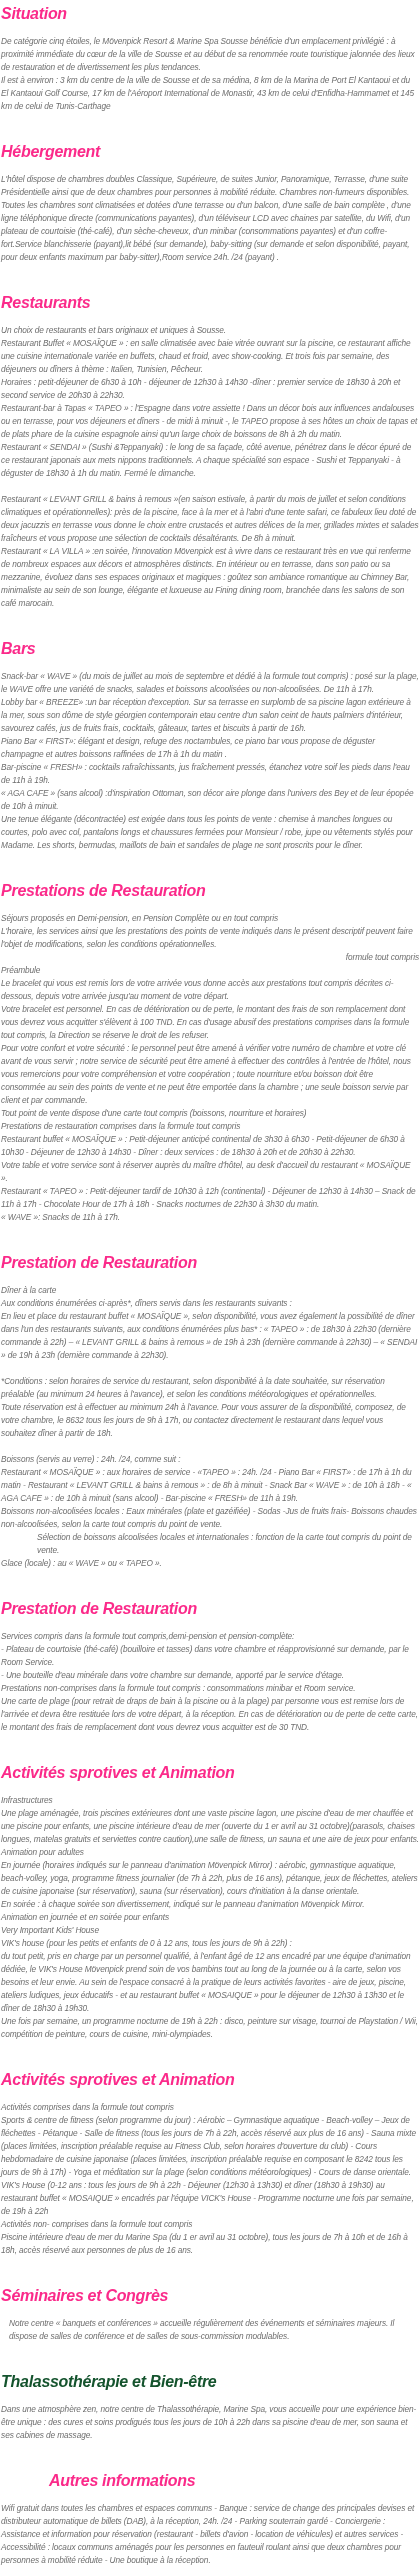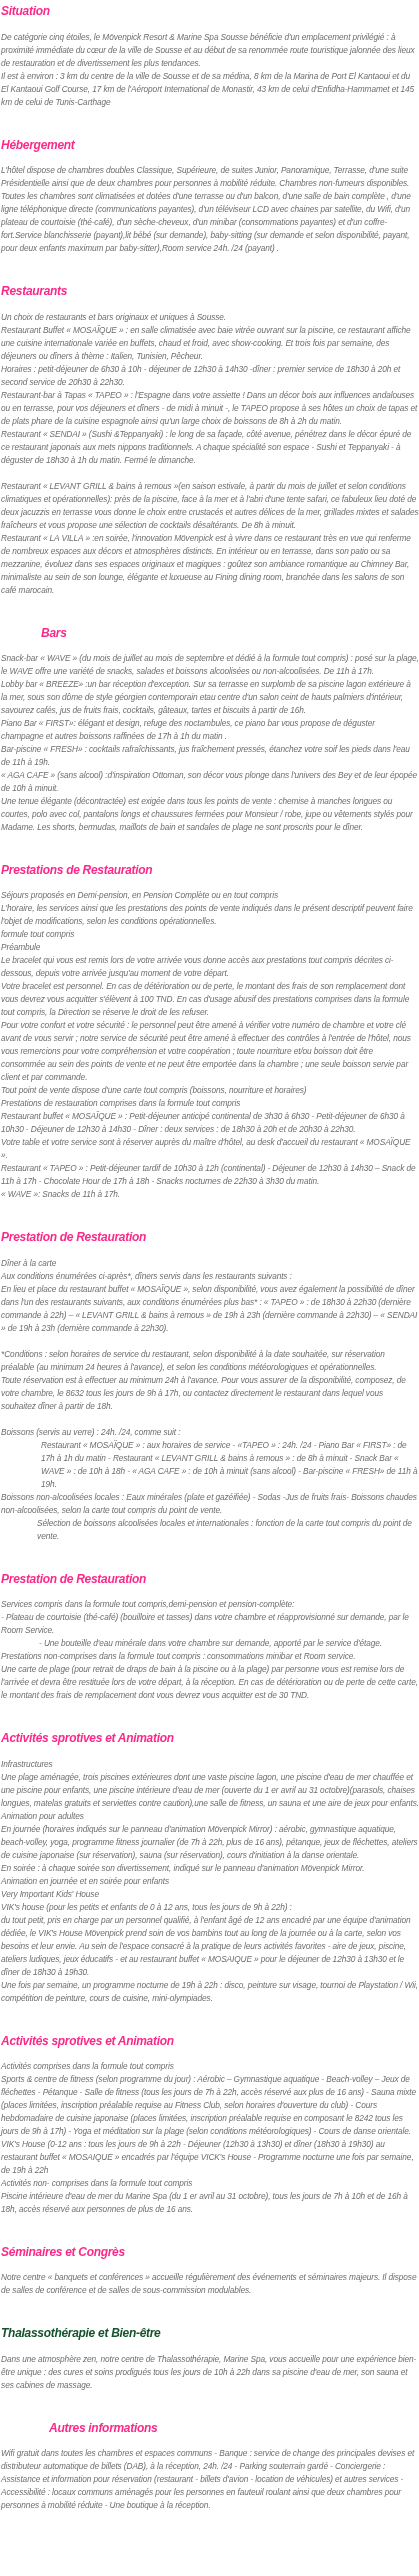--- a/index.html
+++ b/index.html
@@ -11,21 +11,21 @@
   body {
     width: 419px;
     min-height: 2576px;
     font-family: "Liberation Sans", sans-serif;
   }
   main[data-name="document-body"] {
     padding: 1.1px 0 33px 1.1px;
   }
   section.content-section h2 {
     color: #fb2a8a;
-    font-size: 12px;
+    font-size: 16px;
     line-height: 1.15;
     font-style: italic;
     font-weight: 700;
     letter-spacing: -0.3px;
     margin: 30px 0 11.6px 0;
   }
   section.content-section:first-child h2 {
     margin-top: 4.4px;
   }
   section.content-section p {
@@ -67,37 +67,37 @@
         <p data-name="paragraph" style="color: rgb(110, 110, 110);">Horaires : petit-déjeuner de 6h30 à 10h - déjeuner de 12h30 à 14h30 -dîner : premier service de 18h30 à 20h et second service de 20h30 à 22h30.</p>
         <p data-name="paragraph" style="color: rgb(110, 110, 110);">Restaurant-bar à Tapas « TAPEO » : l'Espagne dans votre assiette ! Dans un décor bois aux influences andalouses ou en terrasse, pour vos déjeuners et dîners - de midi à minuit -, le TAPEO propose à ses hôtes un choix de tapas et de plats phare de la cuisine espagnole ainsi qu'un large choix de boissons de 8h à 2h du matin.</p>
         <p data-name="paragraph" style="color: rgb(110, 110, 110);">Restaurant « SENDAI » (Sushi &amp;Teppanyaki) : le long de sa façade, côté avenue, pénétrez dans le décor épuré de ce restaurant japonais aux mets nippons traditionnels. A chaque spécialité son espace - Sushi et Teppanyaki -  à déguster de 18h30 à 1h du matin. Fermé le dimanche.</p>
         <p data-name="paragraph-spacer" class="spacer"></p>
         <p data-name="paragraph" style="color: rgb(110, 110, 110);">Restaurant « LEVANT GRILL &amp; bains à remous »(en saison estivale, à partir du mois de juillet et selon conditions climatiques et opérationnelles): près de la piscine, face à la mer et à l'abri d'une tente safari, ce fabuleux lieu doté de deux jacuzzis en terrasse vous donne le choix entre crustacés et autres délices de la mer, grillades mixtes et salades fraîcheurs et vous propose une sélection de cocktails désaltérants. De 8h à minuit.</p>
         <p data-name="paragraph" style="color: rgb(110, 110, 110);">Restaurant « LA VILLA » :en soirée, l'innovation Mövenpick est à vivre dans ce restaurant très en vue qui renferme de nombreux espaces aux décors et atmosphères distincts.  En intérieur ou en terrasse, dans son patio ou sa mezzanine, évoluez dans ses espaces originaux et magiques : goûtez son ambiance romantique au Chimney Bar, minimaliste au sein de son lounge, élégante et luxueuse au Fining dining room, branchée dans les salons de son café marocain.</p>
       </div>
   </section>
 
   <section class="content-section" data-name="content-section">
-    <h2 data-name="section-heading" style="color: rgb(251, 42, 138); padding-left: 40px;">Bars</h2>
+    <h2 data-name="section-heading" style="color: rgb(251, 42, 138);">Bars</h2>
     <div data-name="section-paragraphs">
         <p data-name="paragraph" style="color: rgb(110, 110, 110);">Snack-bar « WAVE »  (du mois de juillet au mois de septembre et dédié à la formule tout compris) : posé sur la plage, le WAVE offre une variété de snacks, salades et boissons alcoolisées ou non-alcoolisées. De 11h à 17h.</p>
         <p data-name="paragraph" style="color: rgb(110, 110, 110);">Lobby bar « BREEZE» :un bar réception d'exception. Sur sa terrasse en surplomb de sa piscine lagon extérieure à la mer, sous son dôme de style géorgien contemporain etau centre d'un salon ceint de hauts palmiers d'intérieur, savourez cafés, jus de fruits frais, cocktails, gâteaux, tartes et biscuits à partir de 16h.</p>
         <p data-name="paragraph" style="color: rgb(110, 110, 110);">Piano Bar « FIRST»: élégant et design, refuge des noctambules, ce piano bar vous propose de déguster champagne et autres boissons raffinées de 17h à 1h du matin .</p>
         <p data-name="paragraph" style="color: rgb(110, 110, 110);">Bar-piscine « FRESH» : cocktails rafraîchissants, jus fraîchement pressés, étanchez votre soif les pieds dans l'eau de 11h à 19h.</p>
-        <p data-name="paragraph" style="color: rgb(110, 110, 110);">« AGA CAFE » (sans alcool) :d'inspiration Ottoman, son décor vous plonge dans l'univers des Bey et de leur épopée de 10h à minuit.</p>
+        <p data-name="paragraph" style="color: rgb(110, 110, 110);">« AGA CAFE » (sans alcool) :d'inspiration Ottoman, son décor aire plonge dans l'univers des Bey et de leur épopée de 10h à minuit.</p>
         <p data-name="paragraph" style="color: rgb(110, 110, 110);">Une tenue élégante (décontractée) est exigée dans tous les points de vente : chemise à manches longues ou courtes, polo avec col, pantalons longs et chaussures fermées pour Monsieur / robe, jupe ou vêtements stylés pour Madame. Les shorts, bermudas, maillots de bain et sandales de plage ne sont proscrits pour le dîner.</p>
       </div>
   </section>
 
   <section class="content-section" data-name="content-section">
     <h2 data-name="section-heading" style="color: rgb(251, 42, 138);">Prestations de Restauration</h2>
     <div data-name="section-paragraphs">
         <p data-name="paragraph" style="color: rgb(110, 110, 110);">Séjours proposés en Demi-pension, en Pension Complète ou en tout compris</p>
         <p data-name="paragraph" style="color: rgb(110, 110, 110);">L'horaire, les services ainsi que les prestations des points de vente indiqués dans le présent descriptif peuvent faire l'objet de modifications, selon les conditions opérationnelles.</p>
-        <p data-name="paragraph" style="color: rgb(110, 110, 110);">formule tout compris</p>
+        <p data-name="paragraph" style="color: rgb(110, 110, 110); text-align: right;">formule tout compris</p>
         <p data-name="paragraph" style="color: rgb(110, 110, 110);">Préambule</p>
         <p data-name="paragraph" style="color: rgb(110, 110, 110);">Le bracelet qui vous est remis lors de votre arrivée vous donne accès aux prestations tout compris décrites ci-dessous, depuis votre arrivée jusqu'au moment de votre départ.</p>
         <p data-name="paragraph" style="color: rgb(110, 110, 110);">Votre bracelet est personnel. En cas de détérioration ou de perte, le montant des frais de son remplacement dont vous devrez vous acquitter s'élèvent à 100 TND. En cas d'usage abusif des prestations comprises dans la formule tout compris, la Direction se réserve le droit de les refuser.</p>
         <p data-name="paragraph" style="color: rgb(110, 110, 110);">Pour votre confort et votre sécurité : le personnel peut être amené à vérifier votre numéro de chambre et votre clé avant de vous servir ; notre service de sécurité peut être amené à effectuer des contrôles à l'entrée de l'hôtel, nous vous remercions pour votre compréhension et votre coopération ; toute nourriture et/ou boisson doit être consommée au sein des points de vente et ne peut être emportée dans la chambre ; une seule boisson servie par client et par commande.</p>
         <p data-name="paragraph" style="color: rgb(110, 110, 110);">Tout point de vente dispose d'une carte tout compris (boissons, nourriture et horaires)</p>
         <p data-name="paragraph" style="color: rgb(110, 110, 110);">Prestations de restauration comprises dans la formule tout compris</p>
         <p data-name="paragraph" style="color: rgb(110, 110, 110);">Restaurant buffet « MOSAÏQUE » : Petit-déjeuner anticipé continental de 3h30 à 6h30 - Petit-déjeuner de 6h30 à 10h30 - Déjeuner de 12h30 à 14h30 - Dîner : deux services : de 18h30 à 20h et de 20h30 à 22h30.</p>
         <p data-name="paragraph" style="color: rgb(110, 110, 110);">Votre table et votre service sont à réserver auprès du maître d'hôtel, au desk d'accueil du restaurant « MOSAÏQUE ».</p>
         <p data-name="paragraph" style="color: rgb(110, 110, 110);">Restaurant « TAPEO » : Petit-déjeuner tardif de 10h30 à 12h (continental) - Déjeuner de 12h30 à 14h30 –  Snack de 11h à 17h - Chocolate Hour de 17h à 18h - Snacks nocturnes de 22h30 à 3h30 du matin.</p>
         <p data-name="paragraph" style="color: rgb(110, 110, 110);">« WAVE »: Snacks de 11h à 17h.</p>
@@ -108,32 +108,33 @@
     <h2 data-name="section-heading" style="color: rgb(251, 42, 138);">Prestation de Restauration</h2>
     <div data-name="section-paragraphs">
         <p data-name="paragraph" style="color: rgb(110, 110, 110);">Dîner à la carte</p>
         <p data-name="paragraph" style="color: rgb(110, 110, 110);">Aux conditions énumérées ci-après*, dîners servis dans les restaurants suivants :</p>
         <p data-name="paragraph" style="color: rgb(110, 110, 110);">En lieu et place du restaurant buffet « MOSAÏQUE », selon disponibilité, vous avez également la possibilité de dîner dans l'un des restaurants suivants, aux conditions énumérées plus bas* : « TAPEO » : de 18h30 à 22h30 (dernière commande à 22h) – « LEVANT GRILL &amp; bains à remous » de 19h à 23h (dernière commande à 22h30) – « SENDAI » de 19h à 23h (dernière commande à 22h30).</p>
         <p data-name="paragraph-spacer" class="spacer"></p>
         <p data-name="paragraph" style="color: rgb(110, 110, 110);">*Conditions : selon horaires de service du restaurant, selon disponibilité à la date souhaitée, sur réservation préalable (au minimum 24 heures à l'avance), et selon les conditions météorologiques et opérationnelles.</p>
         <p data-name="paragraph" style="color: rgb(110, 110, 110);">Toute réservation est à effectuer au minimum 24h à l'avance. Pour vous assurer de la disponibilité, composez, de votre chambre, le 8632 tous les jours de 9h à 17h, ou contactez directement le restaurant dans lequel vous souhaitez  dîner à partir de 18h.</p>
         <p data-name="paragraph-spacer" class="spacer"></p>
         <p data-name="paragraph" style="color: rgb(110, 110, 110);">Boissons  (servis au verre) : 24h. /24, comme suit :</p>
-        <p data-name="paragraph" style="color: rgb(110, 110, 110); padding-left: 40px;">Restaurant « MOSAÏQUE » : aux horaires de service - «TAPEO » : 24h. /24 - Piano Bar « FIRST» : de 17h à 1h du matin - Restaurant « LEVANT GRILL &amp; bains à remous » : de 8h à minuit - Snack Bar « WAVE » : de 10h à 18h - « AGA CAFE » : de 10h à minuit (sans alcool) - Bar-piscine « FRESH» de 11h à 19h.</p>
+        <p data-name="paragraph" style="color: rgb(110, 110, 110);">Restaurant « MOSAÏQUE » : aux horaires de service - «TAPEO » : 24h. /24 - Piano Bar « FIRST» : de 17h à 1h du matin - Restaurant « LEVANT GRILL &amp; bains à remous » : de 8h à minuit - Snack Bar « WAVE » : de 10h à 18h - « AGA CAFE » : de 10h à minuit (sans alcool) - Bar-piscine « FRESH» de 11h à 19h.</p>
         <p data-name="paragraph" style="color: rgb(110, 110, 110);">Boissons non-alcoolisées locales  : Eaux minérales (plate et gazéifiée) - Sodas -Jus de fruits frais- Boissons chaudes non-alcoolisées, selon la carte tout compris du point de vente.</p>
         <p data-name="paragraph" style="color: rgb(110, 110, 110); padding-left: 36px;">Sélection de boissons alcoolisées locales et internationales : fonction de la carte tout compris du point de vente.</p>
+        <p data-name="paragraph" style="color: rgb(110, 110, 110);">Glace (locale) : au « WAVE » ou « TAPEO ».</p>
       </div>
   </section>
 
   <section class="content-section" data-name="content-section">
     <h2 data-name="section-heading" style="color: rgb(251, 42, 138);">Prestation de Restauration</h2>
     <div data-name="section-paragraphs">
         <p data-name="paragraph" style="color: rgb(110, 110, 110);">Services compris dans la formule tout compris,demi-pension et pension-complète:</p>
         <p data-name="paragraph" style="color: rgb(110, 110, 110);">- Plateau de courtoisie (thé-café)  (bouilloire et tasses) dans votre chambre et réapprovisionné sur demande, par le Room Service.</p>
-        <p data-name="paragraph" style="color: rgb(110, 110, 110); padding-left: 38px;">- Une bouteille d'eau minérale dans votre chambre sur demande, apporté par le service d'étage.</p>
+        <p data-name="paragraph" style="color: rgb(110, 110, 110);">- Une bouteille d'eau minérale dans votre chambre sur demande, apporté par le service d'étage.</p>
         <p data-name="paragraph" style="color: rgb(110, 110, 110);">Prestations non-comprises dans la formule tout compris : consommations minibar et Room service.</p>
         <p data-name="paragraph" style="color: rgb(110, 110, 110);">Une carte de plage (pour retrait de draps de bain à la piscine ou à la plage) par personne vous est remise lors de l'arrivée et devra être restituée lors de votre départ, à la réception. En cas de détérioration ou de perte de cette carte, le montant des frais de remplacement dont vous devrez vous acquitter est de 30 TND.</p>
       </div>
   </section>
 
   <section class="content-section" data-name="content-section">
     <h2 data-name="section-heading" style="color: rgb(251, 42, 138);">Activités sprotives et Animation</h2>
     <div data-name="section-paragraphs">
         <p data-name="paragraph" style="color: rgb(110, 110, 110);">Infrastructures</p>
         <p data-name="paragraph" style="color: rgb(110, 110, 110);">Une plage aménagée, trois piscines extérieures dont une vaste piscine lagon, une piscine d'eau de mer chauffée et une piscine pour enfants, une piscine intérieure d'eau de mer (ouverte du 1 er avril au 31 octobre)(parasols, chaises longues, matelas gratuits et serviettes contre caution),une salle de fitness, un sauna et une aire de jeux pour enfants.</p>
@@ -155,21 +156,21 @@
         <p data-name="paragraph" style="color: rgb(110, 110, 110);">Sports &amp; centre de fitness (selon programme du jour)  : Aérobic – Gymnastique aquatique - Beach-volley – Jeux de fléchettes - Pétanque - Salle de fitness (tous les jours de 7h à 22h, accès réservé aux plus de 16 ans) - Sauna mixte (places limitées, inscription préalable requise au Fitness Club, selon horaires d'ouverture du club) - Cours hebdomadaire de cuisine japonaise (places limitées, inscription préalable requise en composant le 8242 tous les jours de 9h à 17h) - Yoga et méditation sur la plage (selon conditions météorologiques) - Cours de danse orientale.</p>
         <p data-name="paragraph" style="color: rgb(110, 110, 110);">VIK's House (0-12 ans  : tous les jours de 9h à 22h - Déjeuner (12h30 à 13h30) et dîner (18h30 à 19h30) au restaurant buffet « MOSAIQUE » encadrés par l'équipe VICK's House - Programme nocturne une fois par semaine, de 19h à 22h</p>
         <p data-name="paragraph" style="color: rgb(110, 110, 110);">Activités non- comprises dans la formule tout compris</p>
         <p data-name="paragraph" style="color: rgb(110, 110, 110);">Piscine intérieure d'eau de mer du Marine Spa (du 1 er  avril au 31 octobre), tous les jours de 7h à 10h et de 16h à 18h, accès réservé aux personnes de plus de 16 ans.</p>
       </div>
   </section>
 
   <section class="content-section" data-name="content-section">
     <h2 data-name="section-heading" style="color: rgb(251, 42, 138);">Séminaires et Congrès</h2>
     <div data-name="section-paragraphs">
-        <p data-name="paragraph" style="color: rgb(110, 110, 110);">Notre centre « banquets et conférences » accueille régulièrement des événements et séminaires majeurs. Il dispose de salles de conférence et de salles de sous-commission modulables.</p>
+        <p data-name="paragraph" style="color: rgb(110, 110, 110); margin-left: 8px;">Notre centre « banquets et conférences » accueille régulièrement des événements et séminaires majeurs. Il dispose de salles de conférence et de salles de sous-commission modulables.</p>
       </div>
   </section>
 
   <section class="content-section" data-name="content-section">
     <h2 data-name="section-heading" style="color: #14532d;">Thalassothérapie et Bien-être</h2>
     <div data-name="section-paragraphs">
         <p data-name="paragraph" style="color: rgb(110, 110, 110);">Dans une atmosphère zen, notre centre de Thalassothérapie, Marine Spa, vous accueille pour une expérience bien-être unique : des cures et soins prodigués tous les jours de 10h à 22h dans sa piscine d'eau de mer, son sauna et ses cabines de massage.</p>
       </div>
   </section>
 

